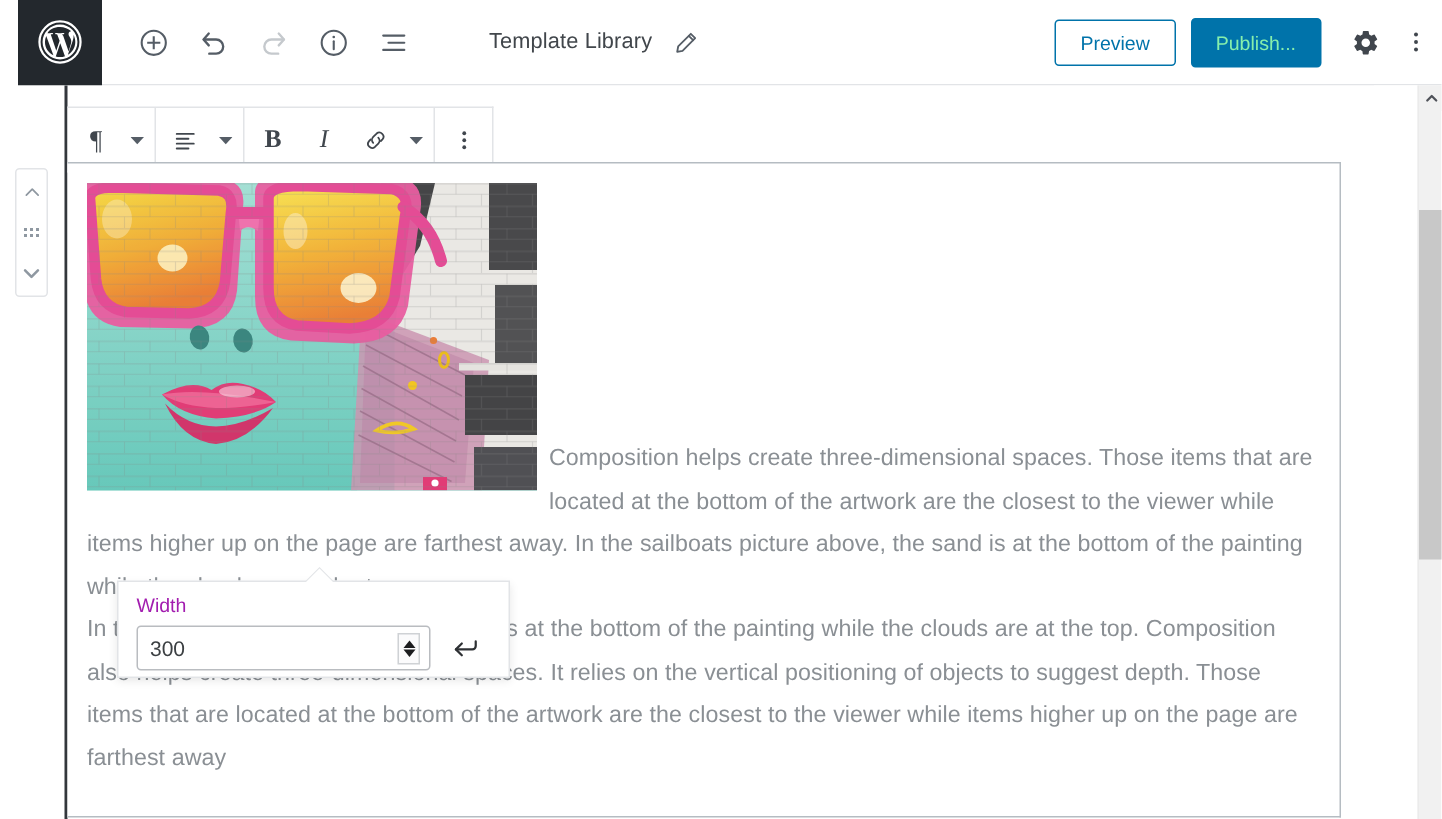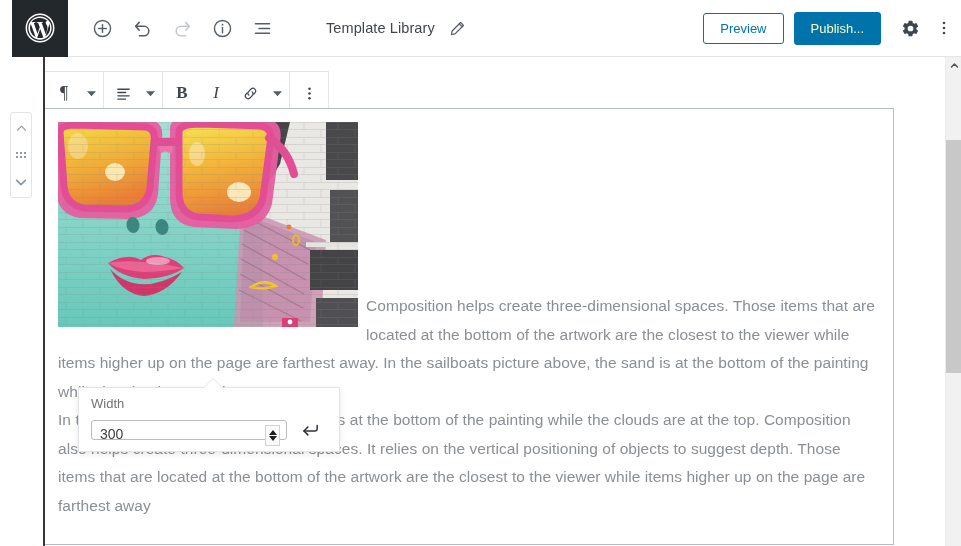--- a/index.html
+++ b/index.html
@@ -101,21 +101,21 @@
     background: #ffffff;
     border: 1px solid #0073aa;
     border-radius: 3px;
     cursor: pointer;
     padding: 7px 16px;
     margin-right: 10px;
     font-family: Liberation Sans, sans-serif;
   }
   .publish-btn {
     font-size: 13px;
-    color: #fef9c3;
+    color: #86efac;
     background: #0073aa;
     border: 1px solid #0073aa;
     border-radius: 3px;
     cursor: pointer;
     padding: 8px 16px;
     margin-right: 12px;
     font-family: "Liberation Sans", sans-serif;
   }
   .gear-btn, .more-btn {
     width: 34px; height: 34px;
@@ -284,38 +284,39 @@
   .width-popover .arrow-in {
     position: absolute;
     top: -9px; left: 125px;
     width: 0; height: 0;
     border-left: 9px solid transparent;
     border-right: 9px solid transparent;
     border-bottom: 9px solid #ffffff;
   }
   .width-label {
     font-size: 13px;
-    color: #737373;
+    color: #a21caf;
     display: block;
     margin-bottom: 6px;
     font-family: "Liberation Sans", sans-serif;
   }
   .width-row {
     display: flex;
     align-items: center;
     gap: 10px;
   }
   .width-input-wrap {
     position: relative;
     width: 196px;
-    height: 20px;
+    height: 30px;
     border: 1px solid #b9bcc0;
     border-radius: 3px;
     background: #ffffff;
     display: flex;
+    align-items: center;
   }
   .width-input {
     border: none;
     outline: none;
     width: 155px;
     height: 26px;
     font-size: 14px;
     color: #3c4043;
     padding: 0 8px;
     background: transparent;

